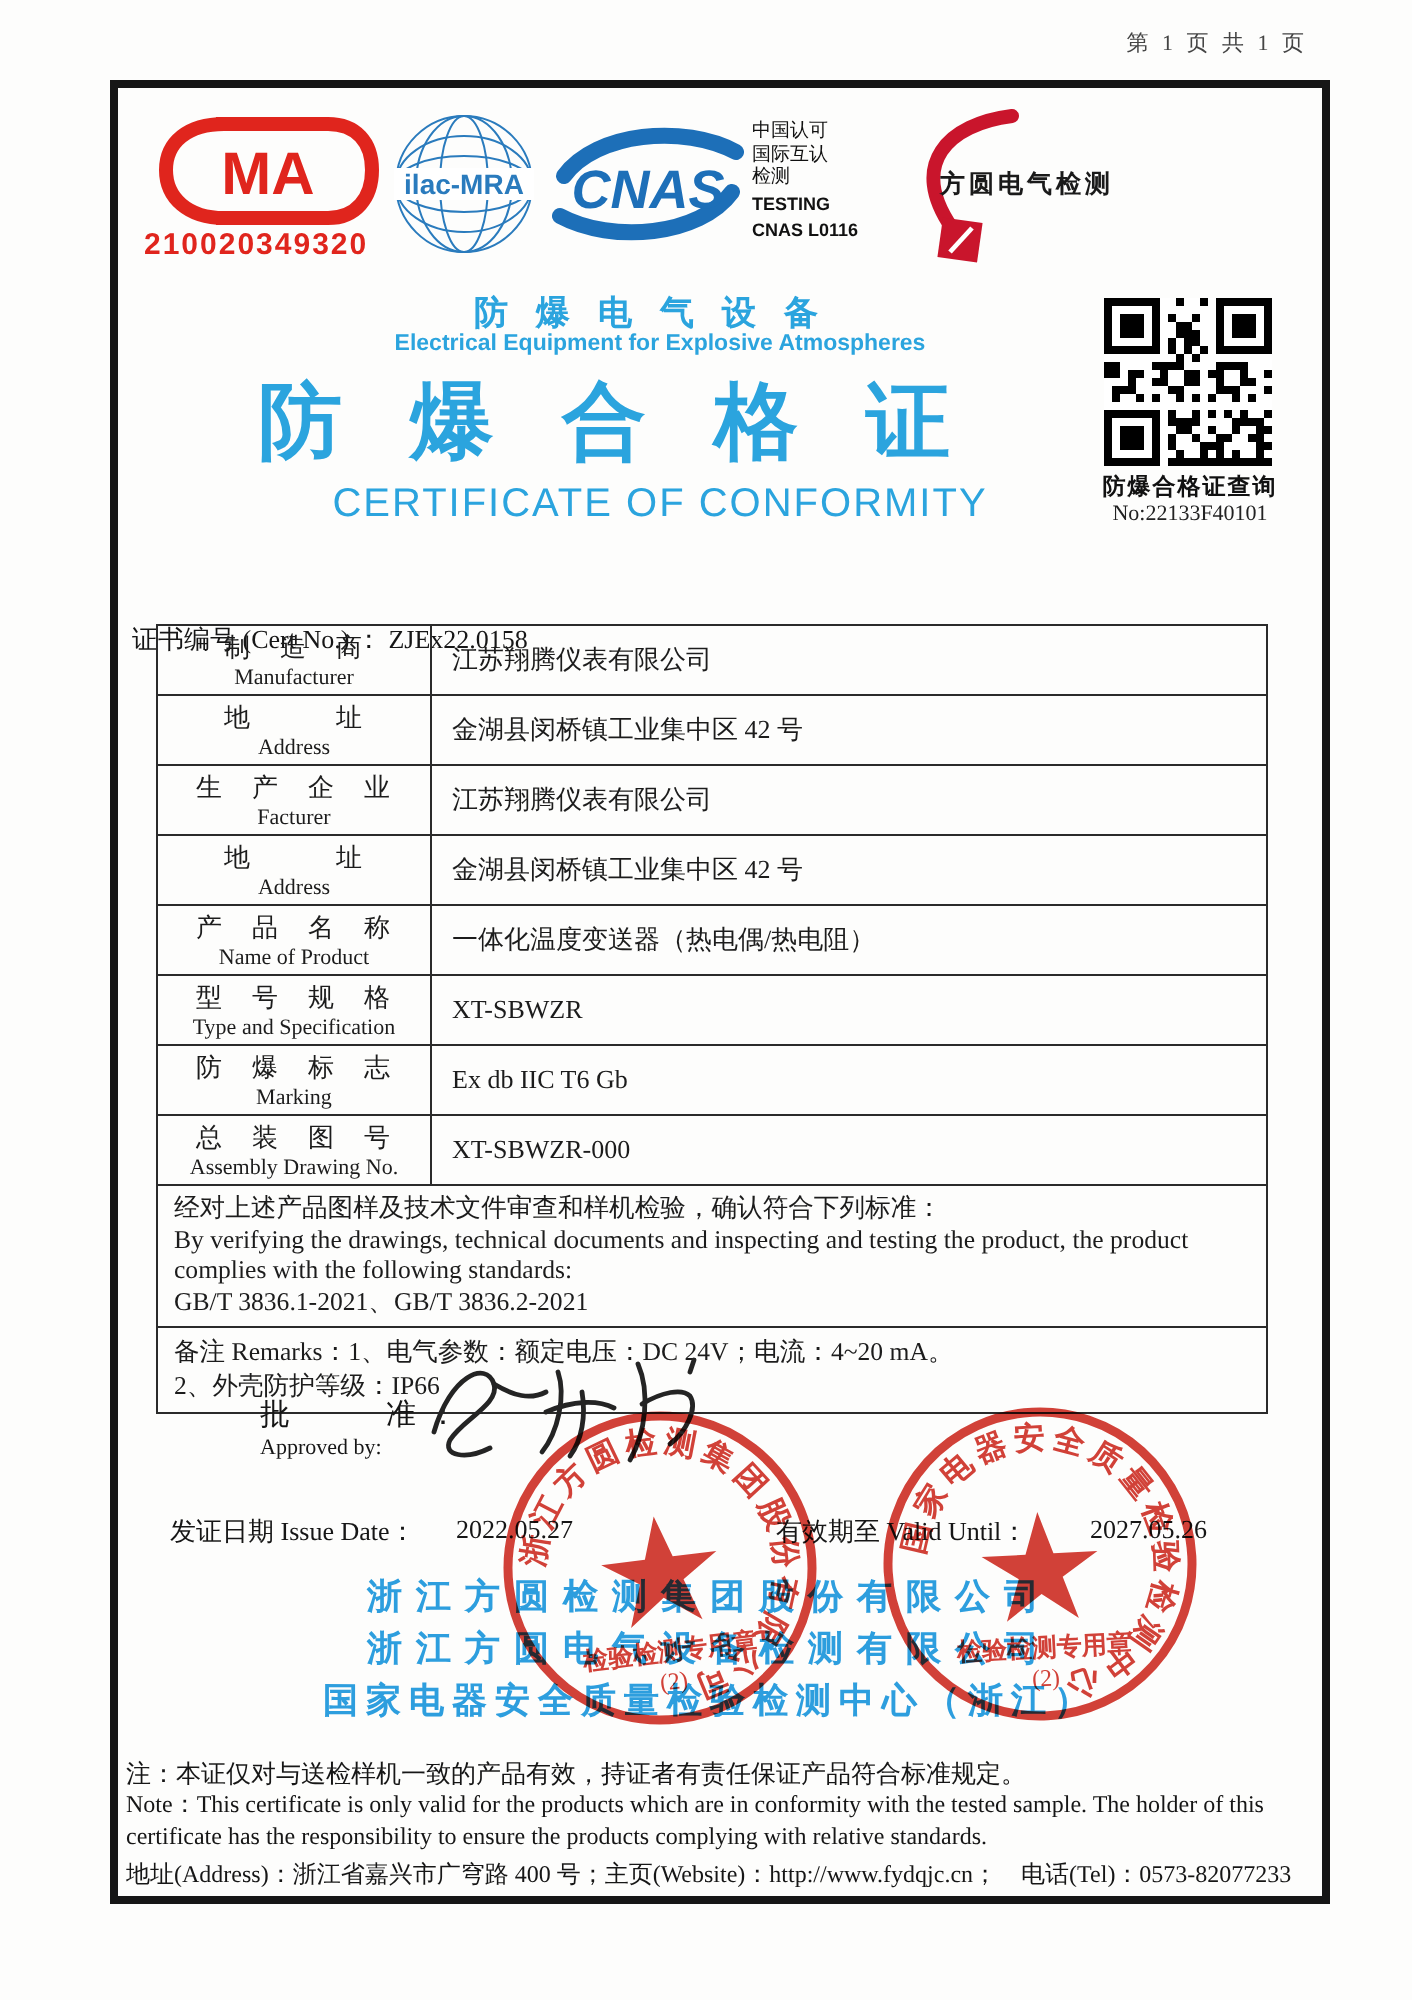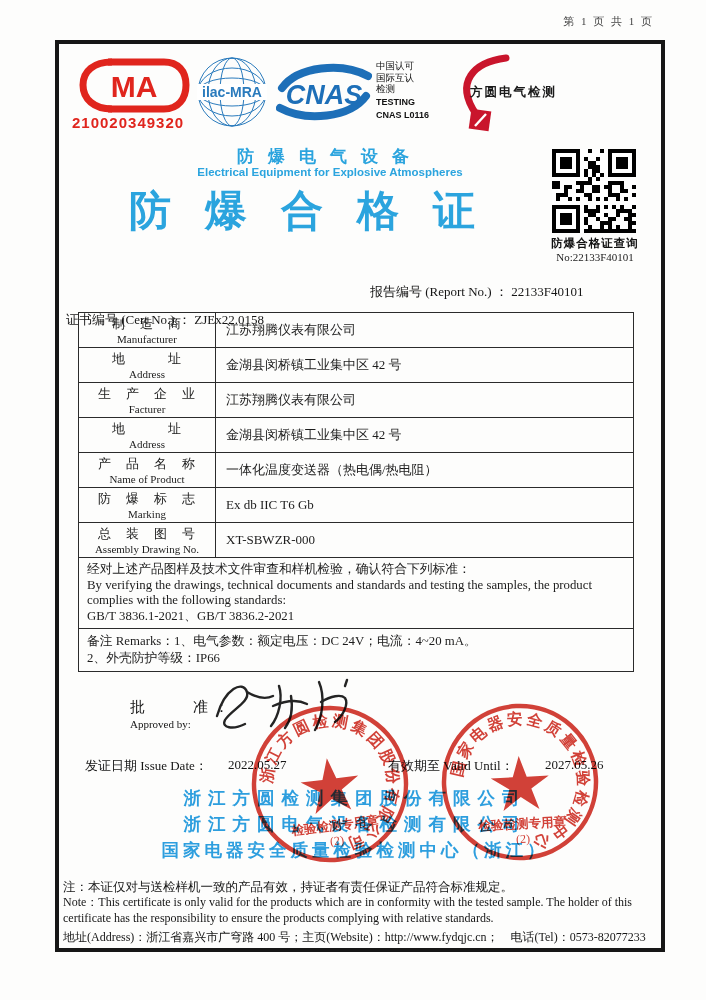--- a/index.html
+++ b/index.html
@@ -127,20 +127,21 @@
       <path d="M62,6 C30,10 10,30 32,62" fill="none" stroke="#c9152c" stroke-width="7" stroke-linecap="round"></path>
       <rect x="26" y="58" width="20" height="20" transform="rotate(8 36 68)" fill="#c9152c"></rect>
       <path d="M31,74 L42,62" stroke="#ffffff" stroke-width="2.4"></path>
     </svg>
   </div>
   <div class="abs fy-text">方圆电气检测</div>
 
   <div class="abs hdr-cn">防爆电气设备</div>
   <div class="abs hdr-en">Electrical Equipment for Explosive Atmospheres</div>
   <div class="abs cert-cn">防爆合格证</div>
+  <div class="abs cert-en">CERTIFICATE OF CONFORMITY</div>
 
   <div class="abs qr-box">
     <svg id="qr-svg" width="84" height="84" viewBox="0 0 84 84">
         <rect x="0" y="0" width="84" height="84" fill="#ffffff"></rect>
         <rect x="36" y="0" width="4" height="4" fill="#000"></rect>
         <rect x="48" y="0" width="4" height="4" fill="#000"></rect>
         <rect x="32" y="8" width="4" height="4" fill="#000"></rect>
         <rect x="44" y="8" width="4" height="4" fill="#000"></rect>
         <rect x="36" y="12" width="4" height="4" fill="#000"></rect>
         <rect x="40" y="12" width="4" height="4" fill="#000"></rect>
@@ -259,21 +260,20 @@
         <rect x="64" y="8" width="12" height="12" fill="#000"></rect>
         <rect x="0" y="56" width="28" height="28" fill="#000"></rect>
         <rect x="4" y="60" width="20" height="20" fill="#fff"></rect>
         <rect x="8" y="64" width="12" height="12" fill="#000"></rect>
       </svg>
   </div>
   <div class="abs qr-cap">防爆合格证查询</div>
   <div class="abs qr-no">No:22133F40101</div>
 
   <div class="abs certline cl-left"><span>证书编号 (Cert No.) ：</span> <span>ZJEx22.0158</span></div>
-  <div class="abs certline cl-right"><span>报告编号 (Report No.) ：</span> <span>22133F40101</span></div>
 
   <table class="abs ctable">
     <tbody>
         <tr class="row-h">
       <td class="lab">
             <div class="cn">制　造　商</div>
             <div class="en">Manufacturer</div>
           </td>
       <td>江苏翔腾仪表有限公司</td>
     </tr>
@@ -300,36 +300,43 @@
     </tr>
     <tr class="row-h">
       <td class="lab">
             <div class="cn">产　品　名　称</div>
             <div class="en">Name of Product</div>
           </td>
       <td>一体化温度变送器（热电偶/热电阻）</td>
     </tr>
     <tr class="row-h">
       <td class="lab">
+            <div class="cn">型　号　规　格</div>
+            <div class="en">Type and Specification</div>
+          </td>
+      <td>XT-SBWZR</td>
+    </tr>
+    <tr class="row-h">
+      <td class="lab">
             <div class="cn">防　爆　标　志</div>
             <div class="en">Marking</div>
           </td>
       <td>Ex db IIC T6 Gb</td>
     </tr>
     <tr class="row-h">
       <td class="lab">
             <div class="cn">总　装　图　号</div>
             <div class="en">Assembly Drawing No.</div>
           </td>
       <td>XT-SBWZR-000</td>
     </tr>
     <tr>
       <td colspan="2" class="stmt-cell">
         <div>经对上述产品图样及技术文件审查和样机检验，确认符合下列标准：</div>
-        <div>By verifying the drawings, technical documents and standards and testing the samples, the product complies with the following standards:</div>
+        <div>By verifying the drawings, technical documents and inspecting and testing the product, the product complies with the following standards:</div>
         <div>GB/T 3836.1-2021、GB/T 3836.2-2021</div>
       </td>
     </tr>
     <tr>
       <td colspan="2" class="rem-cell">
         <div>备注 Remarks：1、电气参数：额定电压：DC 24V；电流：4~20 mA。</div>
         <div>2、外壳防护等级：IP66</div>
       </td>
     </tr>
   </tbody>

